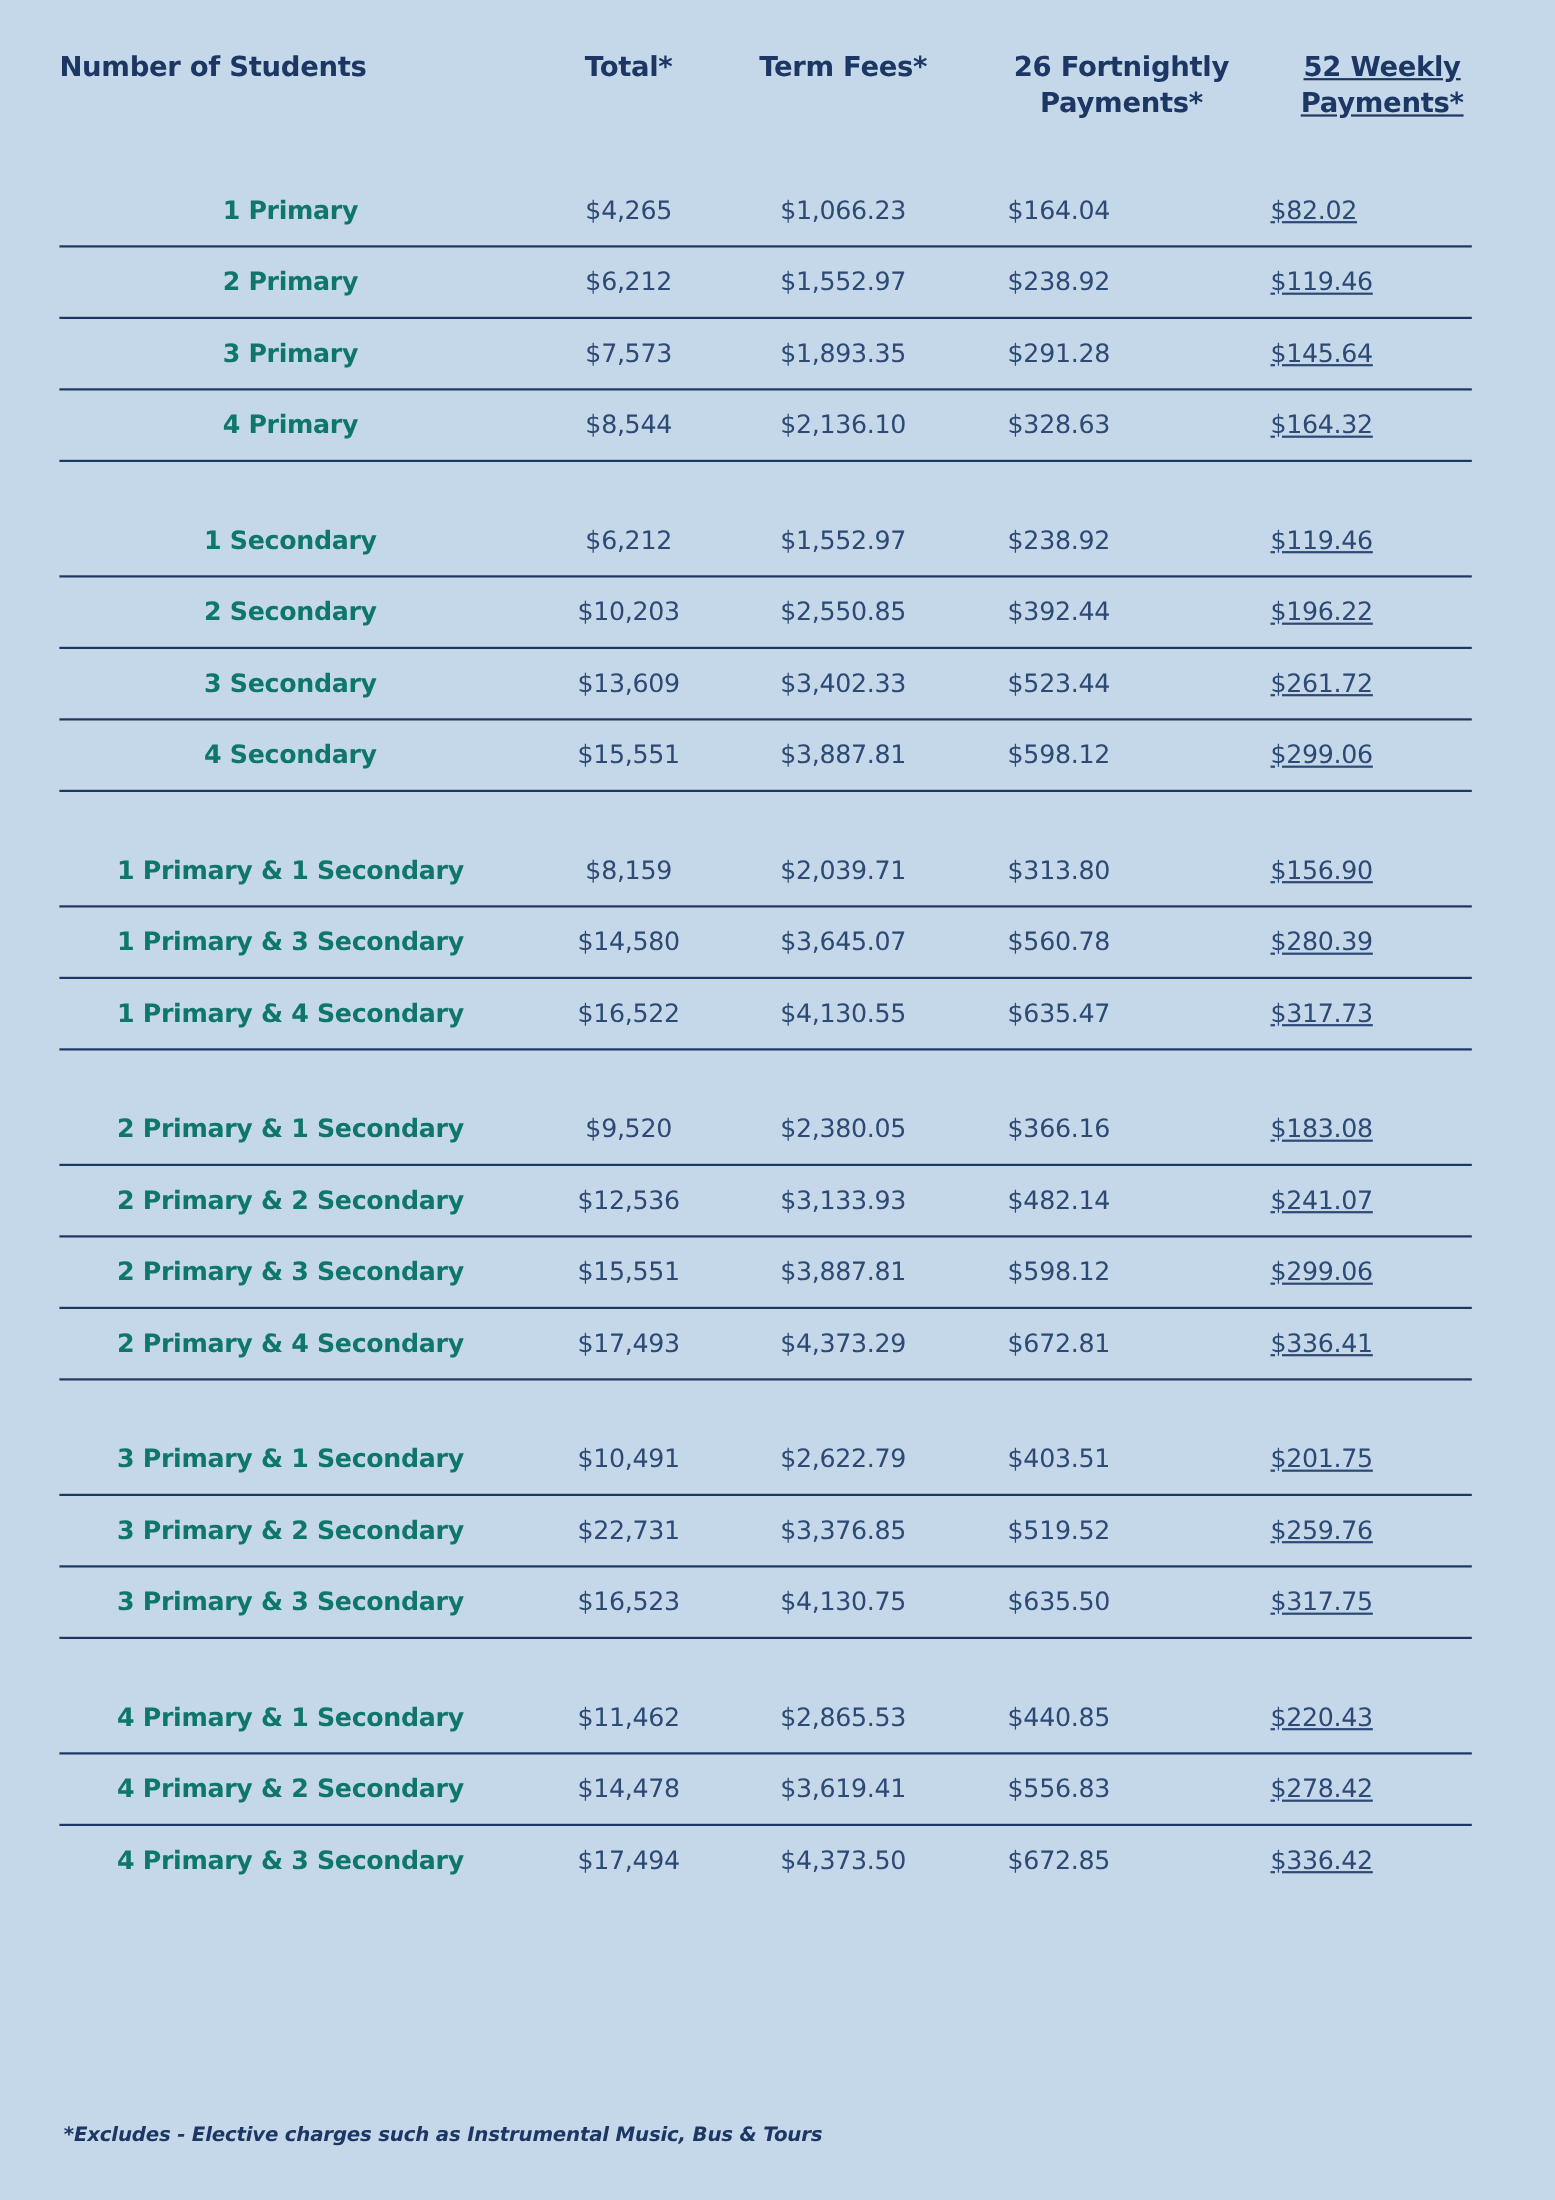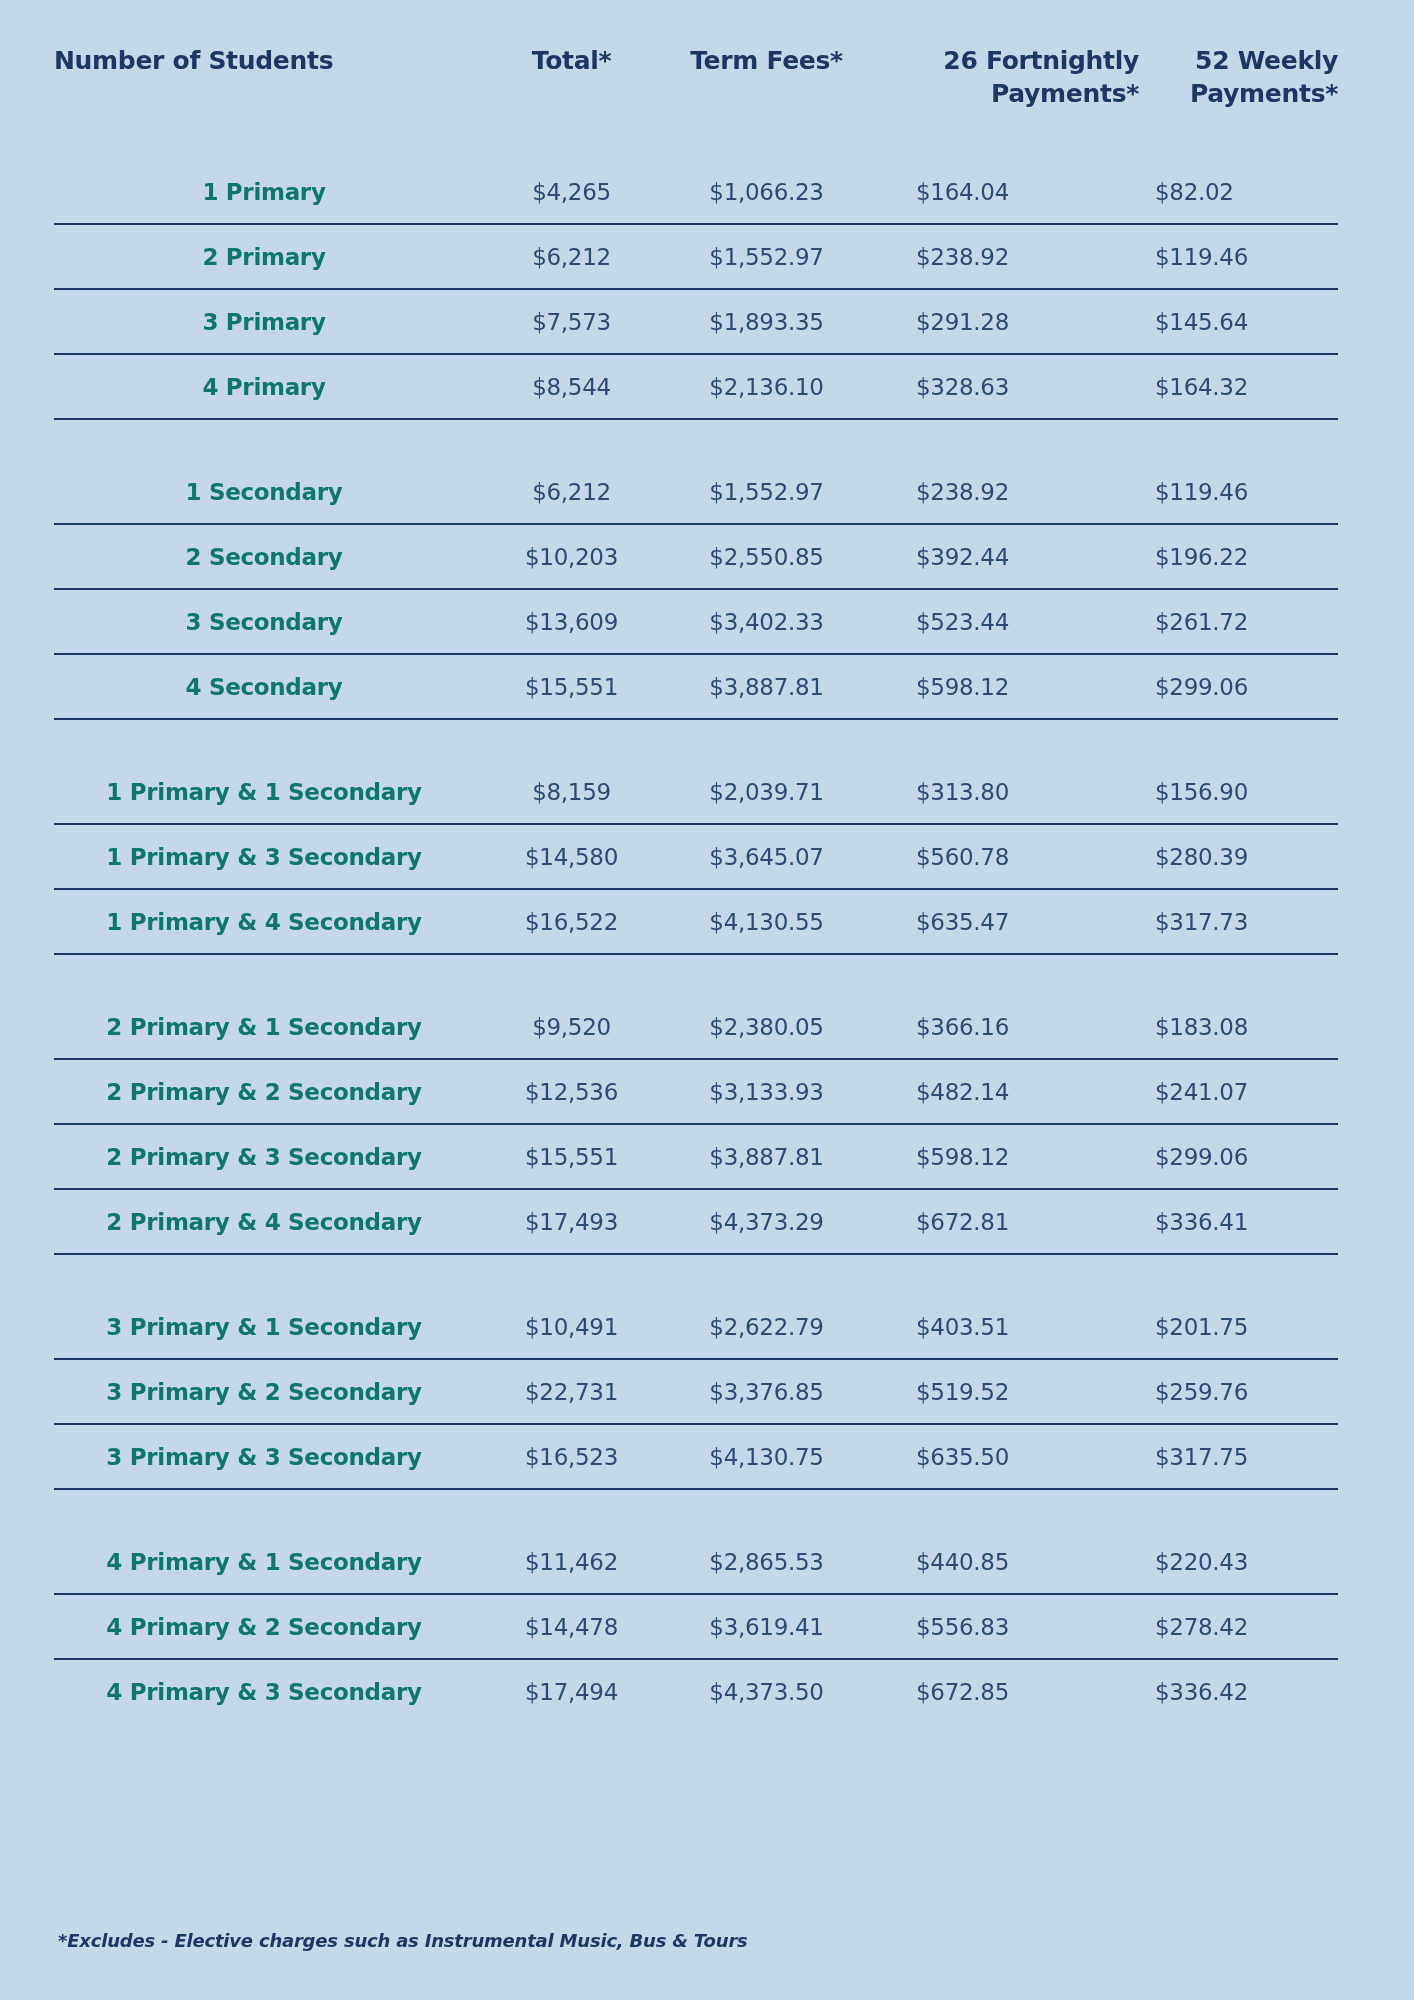--- a/index.html
+++ b/index.html
@@ -31,30 +31,30 @@
     color:#0f766e;
     text-align:center;
   }
   .cell.num{
     font-size:23px;
     font-weight:400;
     color:#2c4a74;
     text-align:center;
   }
   .row .cell.c4{text-align:left;padding-left:52px;}
-  .row .cell.c5{text-align:left;padding-left:16px;}
+  .row .cell.c5{text-align:left;padding-left:16px;text-decoration:underline;}
   .row.header .cell{
     font-weight:700;
     font-size:25px;
     color:#1d3765;
     line-height:1.3;
     text-align:center;
   }
   .row.header .cell.label{text-align:left;font-size:25px;}
-  .row.header .cell.c4,.row.header .cell.c5{text-align:right;padding-left:36px;}
+  .row.header .cell.c4,.row.header .cell.c5{text-align:center;padding-left:36px;}
   .group{margin-top:40px;}
   .group:first-child{margin-top:0;}
   .group:last-child .row:last-child{border-bottom:none;}
   .footnote{
     position:absolute;
     left:58px;
     top:1930px;
     font-weight:700;
     font-size:18px;
     color:#1d3765;

